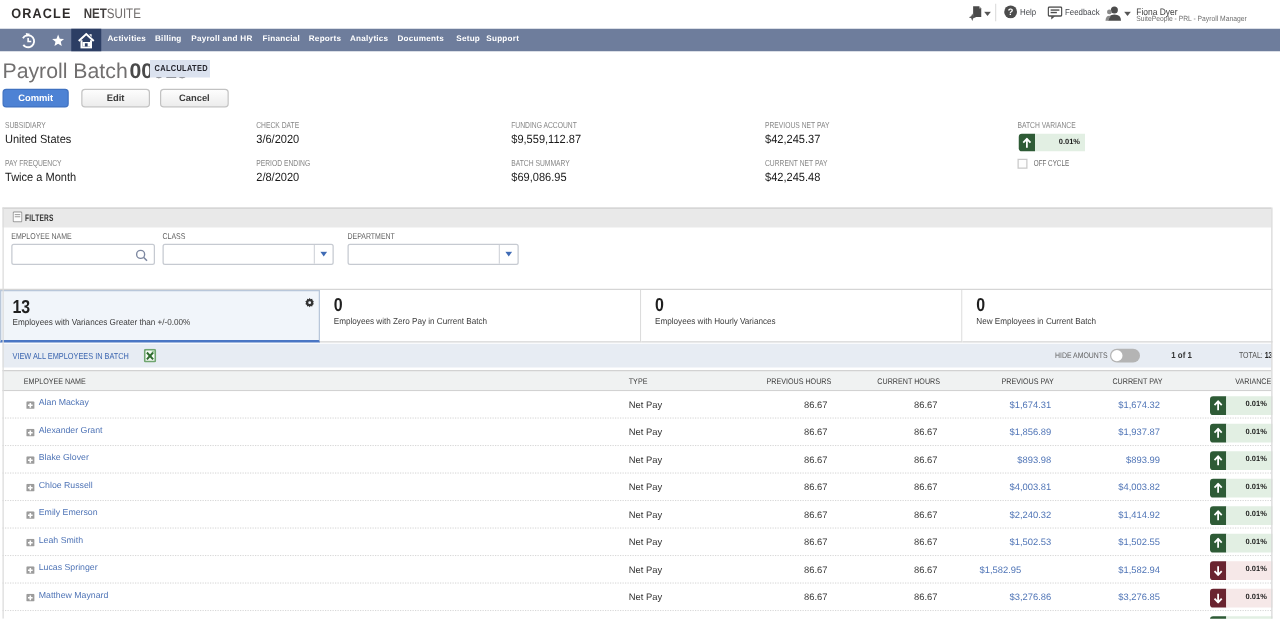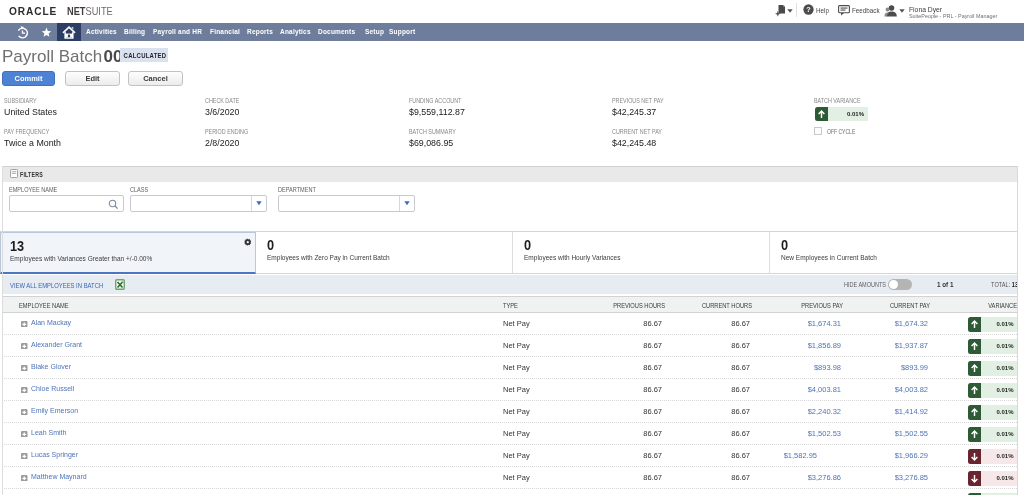--- a/index.html
+++ b/index.html
@@ -410,21 +410,21 @@
     <div class="row" style="top:445px">
     <svg class="plus" width="6.5" height="6.5" viewBox="0 0 6.5 6.5">
         <rect x="0" y="0" width="6.5" height="6.5" rx="1" fill="#9c9c9c"></rect>
         <path d="M1.4 3.25 H5.1 M3.25 1.4 V5.1" stroke="#fff" stroke-width="1.25"></path>
       </svg>
     <div class="name">Lucas Springer</div>
     <div class="type">Net Pay</div>
     <div class="num" style="left:560px">86.67</div>
     <div class="num" style="left:648px">86.67</div>
     <div class="num pay" style="left:715px">$1,582.95</div>
-    <div class="num pay" style="left:826px">$1,966.29</div>
+    <div class="num pay" style="left:826px">$1,582.94</div>
     <div class="rvp vpill down">
       <div class="sq">
           <svg width="9" height="9" viewBox="0 0 10 10">
             <path d="M5 1 L5 8.5 M1.8 5.5 L5 8.8 L8.2 5.5" fill="none" stroke="#fff" stroke-width="1.6"></path>
           </svg>
         </div>
       <div class="val">0.01%</div>
     </div>
   </div>
     <div class="row" style="top:467px">

